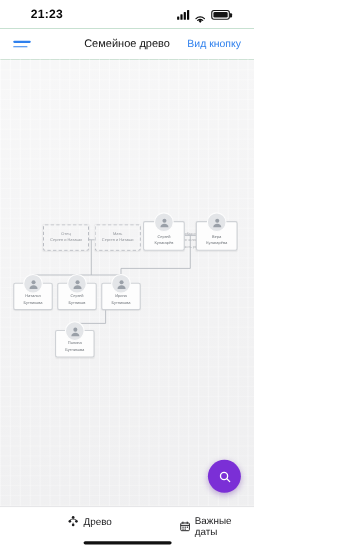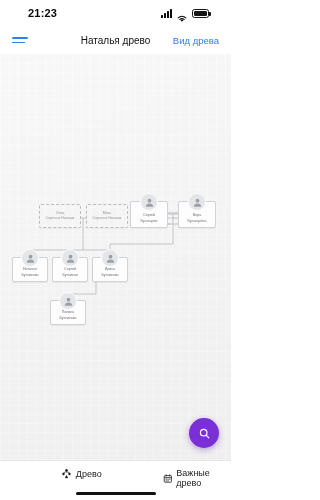--- a/index.html
+++ b/index.html
@@ -162,22 +162,22 @@
           <i></i>
         </div>
     </div>
   </div>
 
   <div class="header">
     <div class="burger">
       <span></span>
         <span></span>
     </div>
-    <div class="header-title">Наталья древо</div>
-    <div class="header-action">Вид древа</div>
+    <div class="header-title">Семейное древо</div>
+    <div class="header-action">Вид кнопку</div>
   </div>
 
   <div class="canvas">
 
     <div class="hint" style="left:132px; top:157px;">
       <span>Попробуй добавить людей на древо.</span>
       <span>Нажми на любого человека, и затем на кнопку</span>
       <span>«Добавить родственника»</span>
     </div>
 
@@ -322,18 +322,18 @@
       <svg viewBox="0 0 24 24">
         <rect x="3" y="5" width="18" height="16" rx="2" fill="none" stroke="#1d1d1f" stroke-width="2"></rect>
         <path d="M3 10 H21" stroke="#1d1d1f" stroke-width="2"></path>
         <path d="M7.5 3 V6 M16.5 3 V6" stroke="#1d1d1f" stroke-width="2" stroke-linecap="round"></path>
         <rect x="6.5" y="12.5" width="2.5" height="2.5" fill="#1d1d1f"></rect>
         <rect x="11" y="12.5" width="2.5" height="2.5" fill="#1d1d1f"></rect>
         <rect x="15.5" y="12.5" width="2.5" height="2.5" fill="#1d1d1f"></rect>
         <rect x="6.5" y="16.5" width="2.5" height="2.5" fill="#1d1d1f"></rect>
         <rect x="11" y="16.5" width="2.5" height="2.5" fill="#1d1d1f"></rect>
       </svg>
-      <span class="lbl">Важные древо</span>
+      <span class="lbl">Важные даты</span>
     </div>
     <div class="home-ind"></div>
   </div>
 
 </div>
 
 </body></html>

